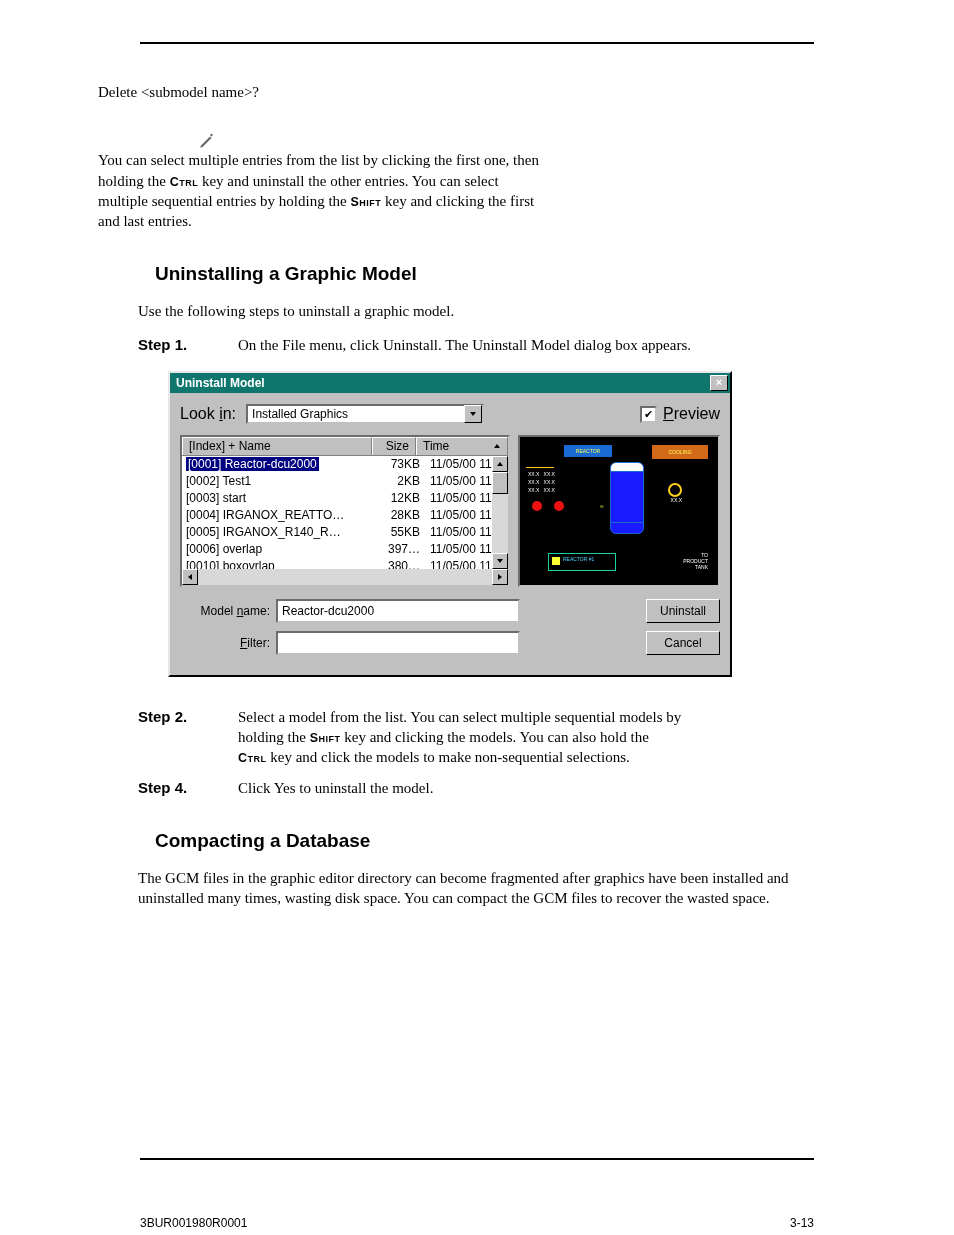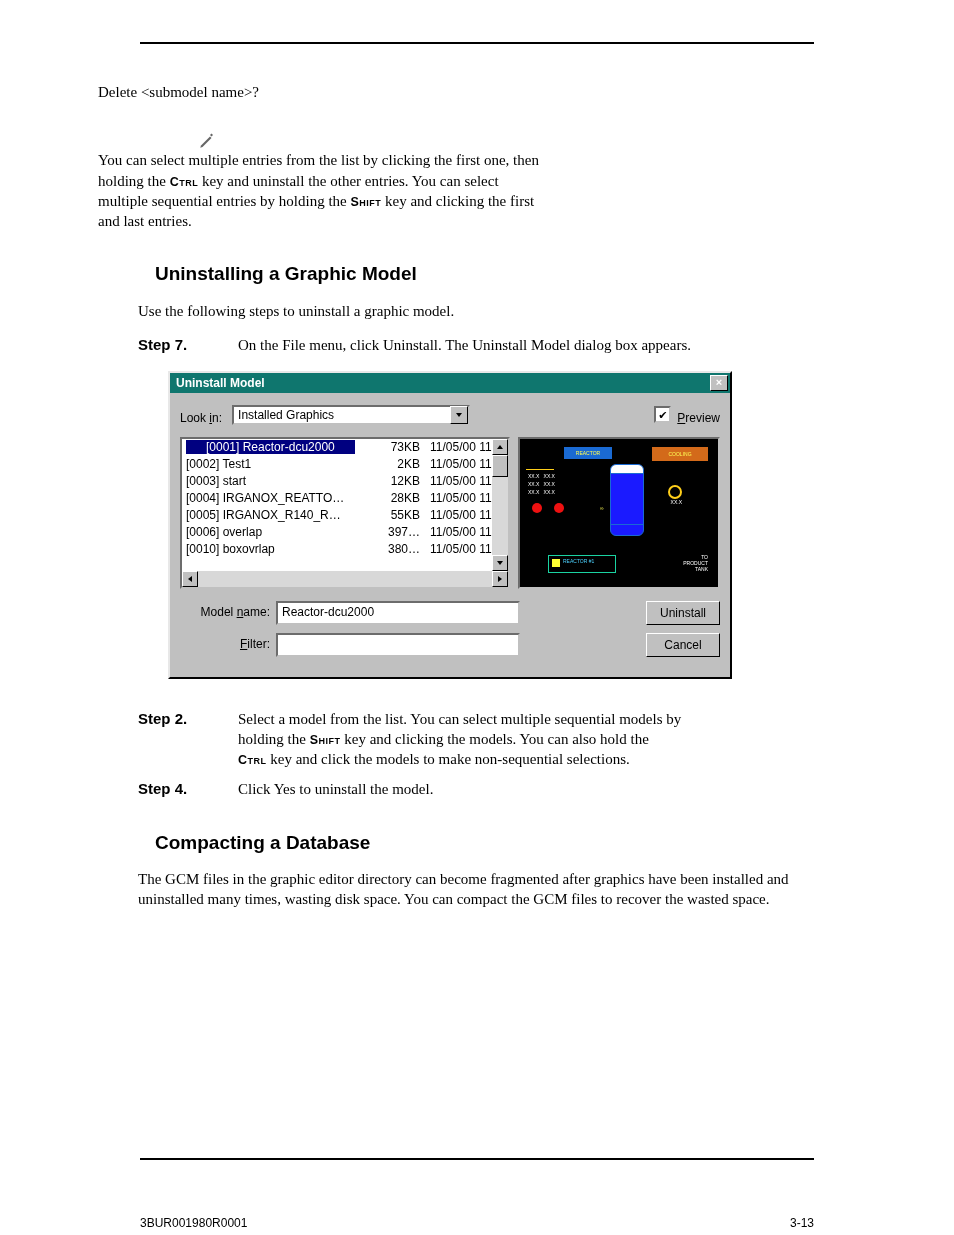--- a/index.html
+++ b/index.html
@@ -127,22 +127,21 @@
   }
   .dlg-inner {
     padding: 10px 10px 12px 10px;
   }
   .row-top {
     display: flex;
     align-items: center;
     margin-bottom: 10px;
   }
   .lbl {
-    font-size: 12px;
-    margin-top: 7px;
+    font-size: 16px;
   }
   .underline-letter { text-decoration: underline; }
   .select {
     height: 20px;
     background: #fff;
     border: 2px inset #c0c0c0;
     display: flex;
     align-items: center;
     padding: 0 0 0 4px;
     box-sizing: border-box;
@@ -192,21 +191,21 @@
   .col-time { flex:1; }
   .lv-body { position: relative; flex:1; overflow:hidden; }
   .lv-rows { position:absolute; inset:0 16px 0 0; }
   .lv-row { display:flex; font-size:12px; height:17px; align-items:center; }
   .lv-row .c-name { width: 190px; padding-left:4px; white-space:nowrap; overflow:hidden; }
   .lv-row .c-size { width: 44px; text-align:right; padding-right:6px; }
   .lv-row .c-time { flex:1; padding-left:4px; white-space:nowrap; overflow:hidden; }
   .lv-row.sel .c-name span {
     background:#000080; color:#fff;
     outline: 1px dotted #fff;
-    padding: 0 20px;
+    padding: 0 2px;
   }
   .vscroll {
     position:absolute; right:0; top:0; bottom:0; width:16px;
     background:#d8d8d8;
     display:flex; flex-direction:column;
   }
   .sbtn, .hbtn {
     width:16px; height:16px;
     background:#c0c0c0;
     border:1px solid #000;
@@ -306,21 +305,21 @@
         <span>holding the </span><span class="keycap">Ctrl</span><span> key and uninstall the other entries. You can select </span><br>
         <span>multiple sequential entries by holding the </span><span class="keycap">Shift</span><span> key and clicking the first </span><br>
         <span>and last entries.</span>
       </div>
     </div>
 
     <div class="h2">Uninstalling a Graphic Model</div>
     <div class="para">Use the following steps to uninstall a graphic model.</div>
 
     <div class="step-row">
-      <div class="step-n">Step 7.</div>
+      <div class="step-n">Step 1.</div>
       <div class="step-body">On the File menu, click Uninstall. The Uninstall Model dialog box appears.</div>
     </div>
 
     <div class="dialog-wrap">
       <div class="dialog">
         <div class="titlebar">
           <span class="title-text">Uninstall Model</span>
           <div class="x-btn">×</div>
         </div>
         <div class="dlg-inner">
@@ -338,20 +337,31 @@
             </div>
             <span style="flex:1"></span>
             <span class="chk">✔</span>
             <span class="lbl" style="margin-left:6px;">
               <span class="underline-letter">P</span><span>review</span>
             </span>
           </div>
 
           <div class="mid-row">
             <div class="listview">
+              <div class="lv-head">
+                <div class="col col-name">[Index] + Name</div>
+                <div class="col col-size">Size</div>
+                <div class="col col-time">
+                  <span>Time</span>
+                  <span style="flex:1"></span>
+                  <svg class="arrow-svg" viewBox="0 0 8 8">
+                      <path d="M1 6l3-4 3 4z" fill="#000"></path>
+                    </svg>
+                </div>
+              </div>
               <div class="lv-body">
                 <div class="lv-rows" id="lv-rows">
                     <div class="lv-row sel">
                       <div class="c-name"><span>[0001]  Reactor-dcu2000</span></div>
                       <div class="c-size">73KB</div>
                       <div class="c-time">11/05/00 11…</div>
                     </div>
                     <div class="lv-row">
                       <div class="c-name"><span>[0002]  Test1</span></div>
                       <div class="c-size">2KB</div>

